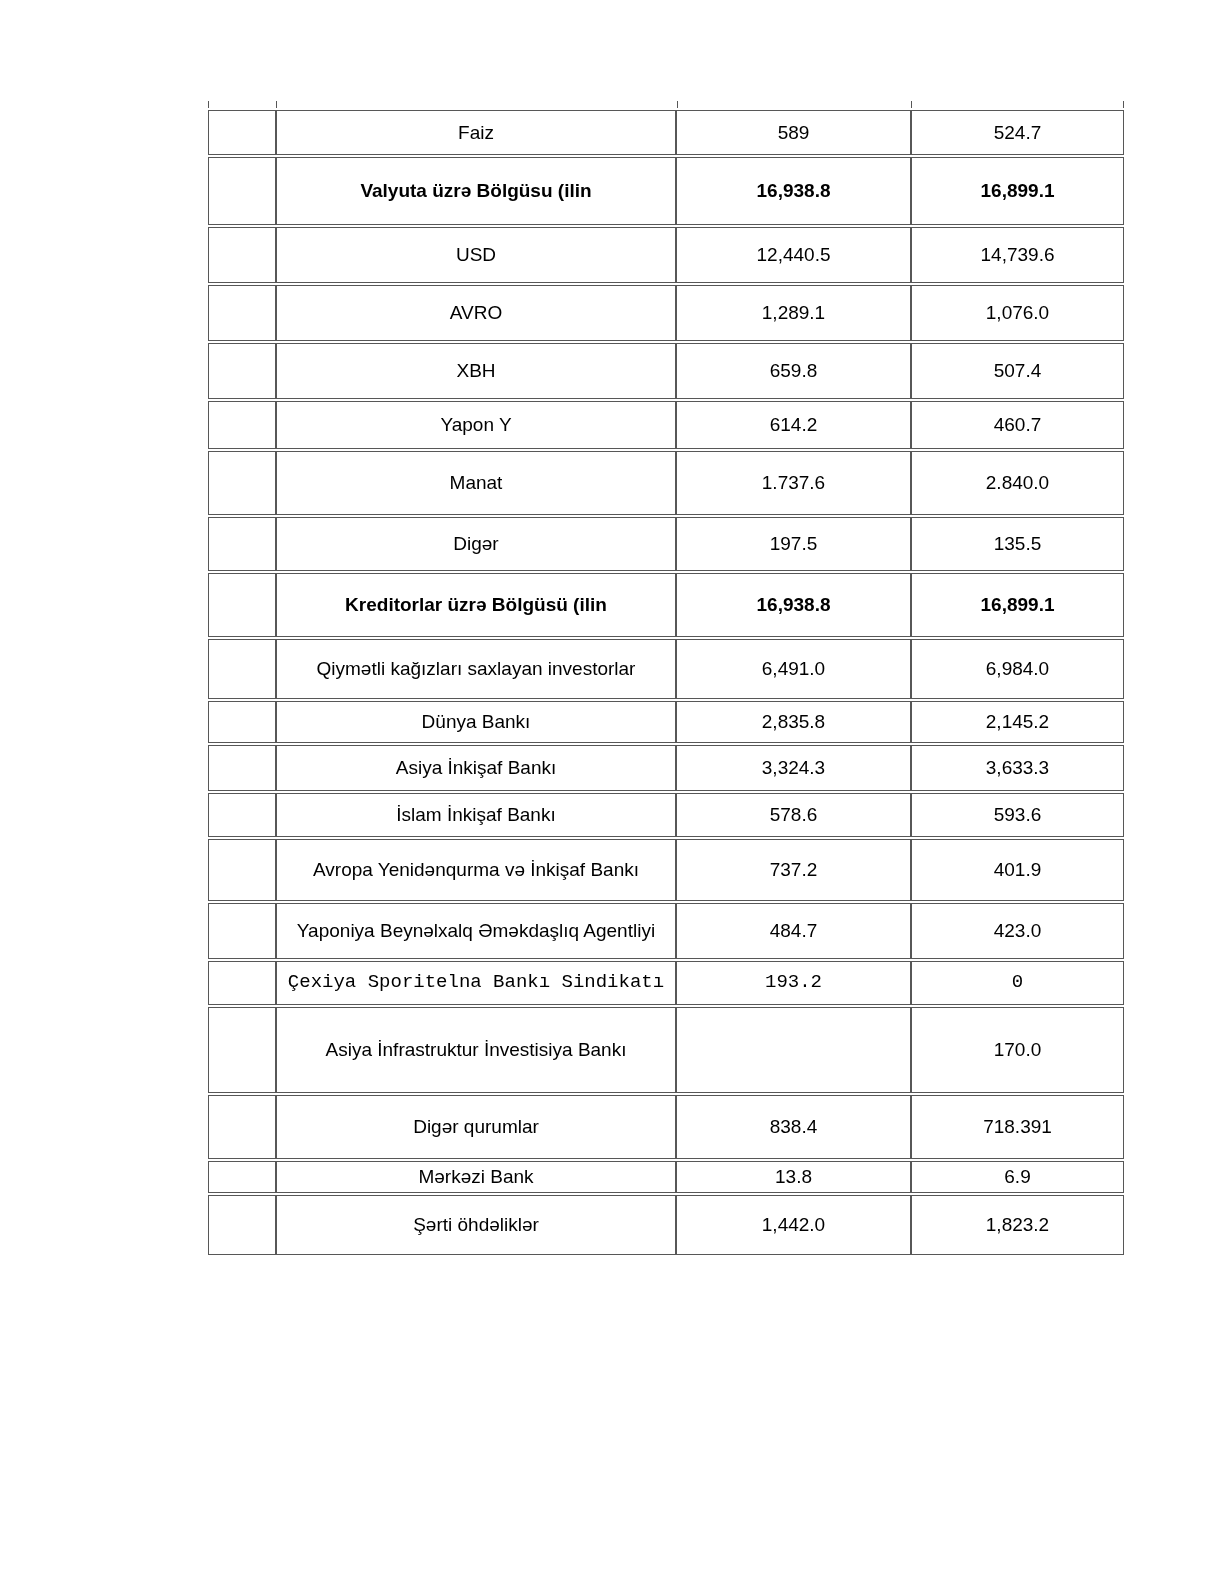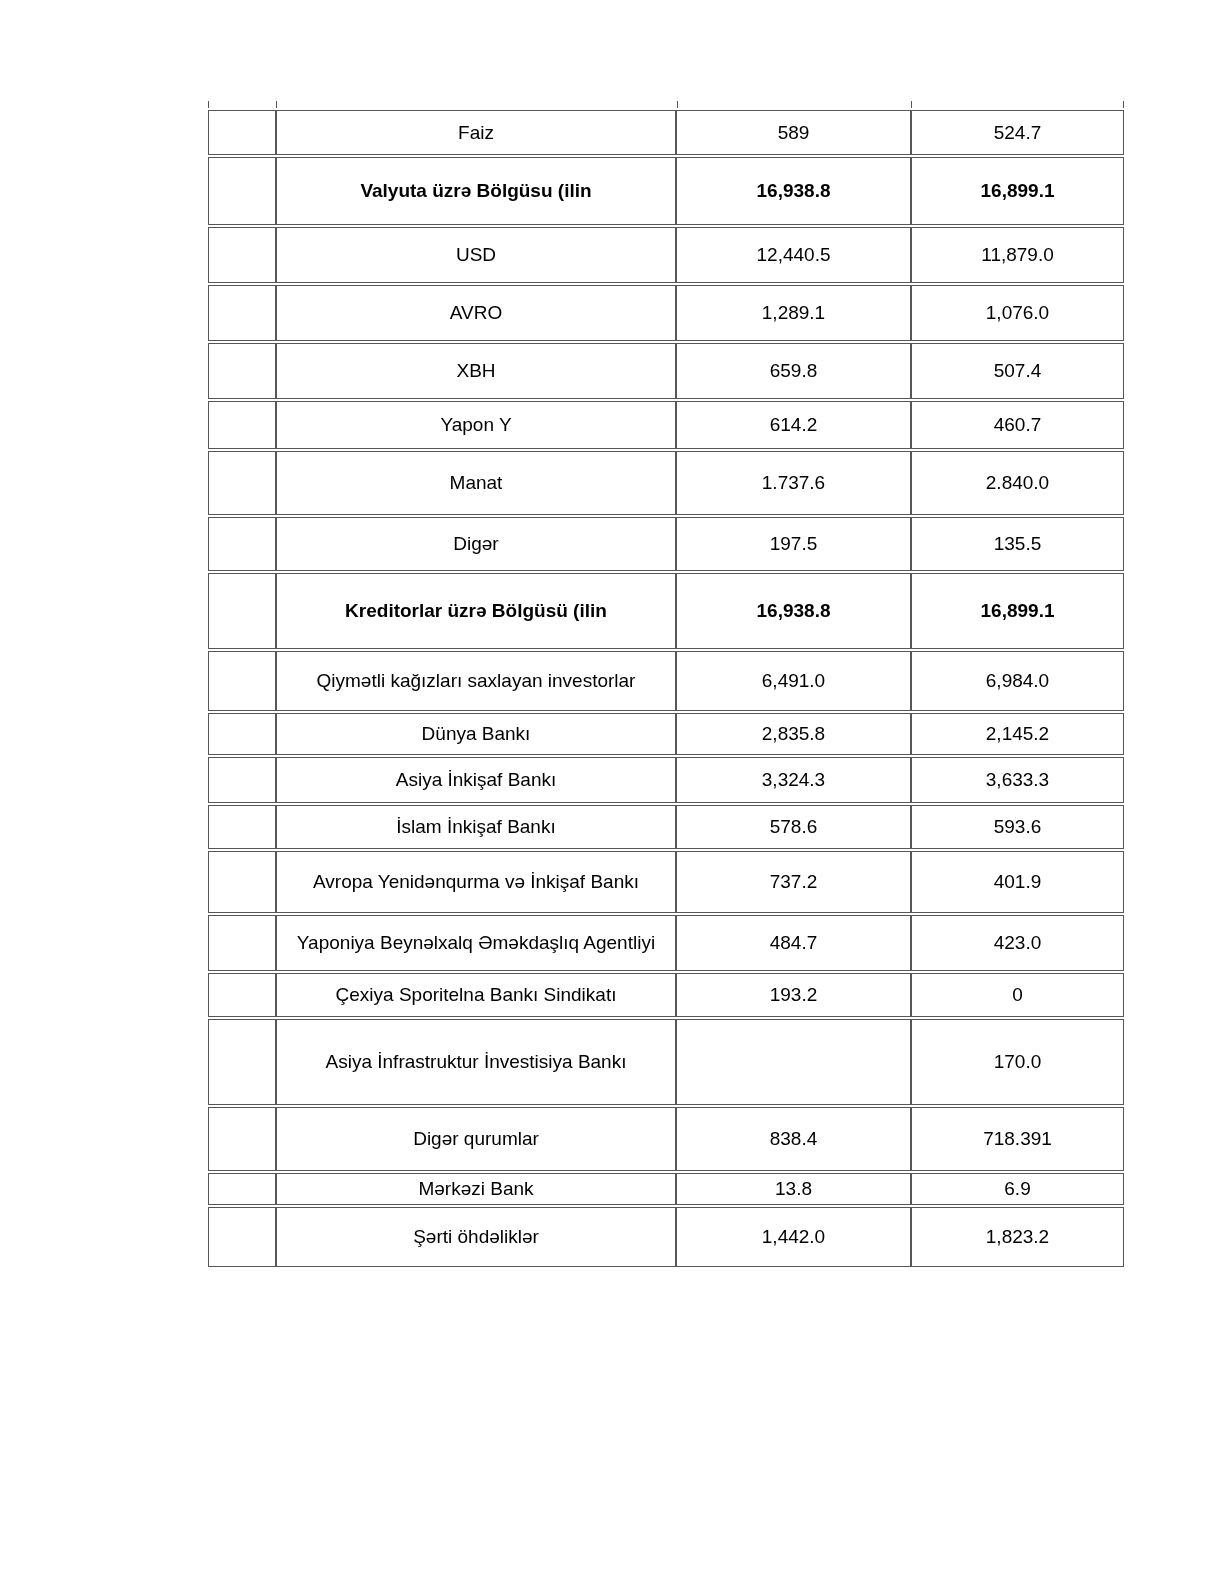--- a/index.html
+++ b/index.html
@@ -77,21 +77,21 @@
         <tr style="height: 68px;">
           <td class="vm"></td>
           <td class="vt lab-left b">Valyuta üzrə Bölgüsu (ilin</td>
           <td class="vb b">16,938.8</td>
           <td class="vb b">16,899.1</td>
         </tr>
         <tr style="height: 56px;">
           <td class="vm"></td>
           <td class="vt">USD</td>
           <td class="vb">12,440.5</td>
-          <td class="vb">11,879.0</td>
+          <td class="vb">14,739.6</td>
         </tr>
         <tr style="height: 56px;">
           <td class="vm"></td>
           <td class="vt">AVRO</td>
           <td class="vb">1,289.1</td>
           <td class="vb">1,076.0</td>
         </tr>
         <tr style="height: 56px;">
           <td class="vm"></td>
           <td class="vt">XBH</td>
@@ -109,21 +109,21 @@
           <td class="vb">Manat</td>
           <td class="vb">1.737.6</td>
           <td class="vb">2.840.0</td>
         </tr>
         <tr style="height: 54px;">
           <td class="vm"></td>
           <td class="vb">Digər</td>
           <td class="vb">197.5</td>
           <td class="vb">135.5</td>
         </tr>
-        <tr style="height: 76px;">
+        <tr style="height: 64px;">
           <td class="vm"></td>
           <td class="vt lab-left b">Kreditorlar üzrə Bölgüsü (ilin</td>
           <td class="vb b">16,938.8</td>
           <td class="vb b">16,899.1</td>
         </tr>
         <tr style="height: 60px;">
           <td class="vm"></td>
           <td class="vm">Qiymətli kağızları saxlayan investorlar</td>
           <td class="vm">6,491.0</td>
           <td class="vb">6,984.0</td>
@@ -151,21 +151,21 @@
           <td class="vm">Avropa Yenidənqurma və İnkişaf Bankı</td>
           <td class="vt">737.2</td>
           <td class="vt">401.9</td>
         </tr>
         <tr style="height: 56px;">
           <td class="vm"></td>
           <td class="vm">Yaponiya Beynəlxalq Əməkdaşlıq Agentliyi</td>
           <td class="vt">484.7</td>
           <td class="vt">423.0</td>
         </tr>
-        <tr style="height: 44px;">
+        <tr style="height: 44px; font-family: Liberation Mono, monospace;">
           <td class="vm"></td>
           <td class="vm">Çexiya Sporitelna Bankı Sindikatı</td>
           <td class="vm">193.2</td>
           <td class="vm">0</td>
         </tr>
         <tr style="height: 86px;">
           <td class="vm"></td>
           <td class="vt">Asiya İnfrastruktur İnvestisiya Bankı</td>
           <td class="vt"></td>
           <td class="vt">170.0</td>

